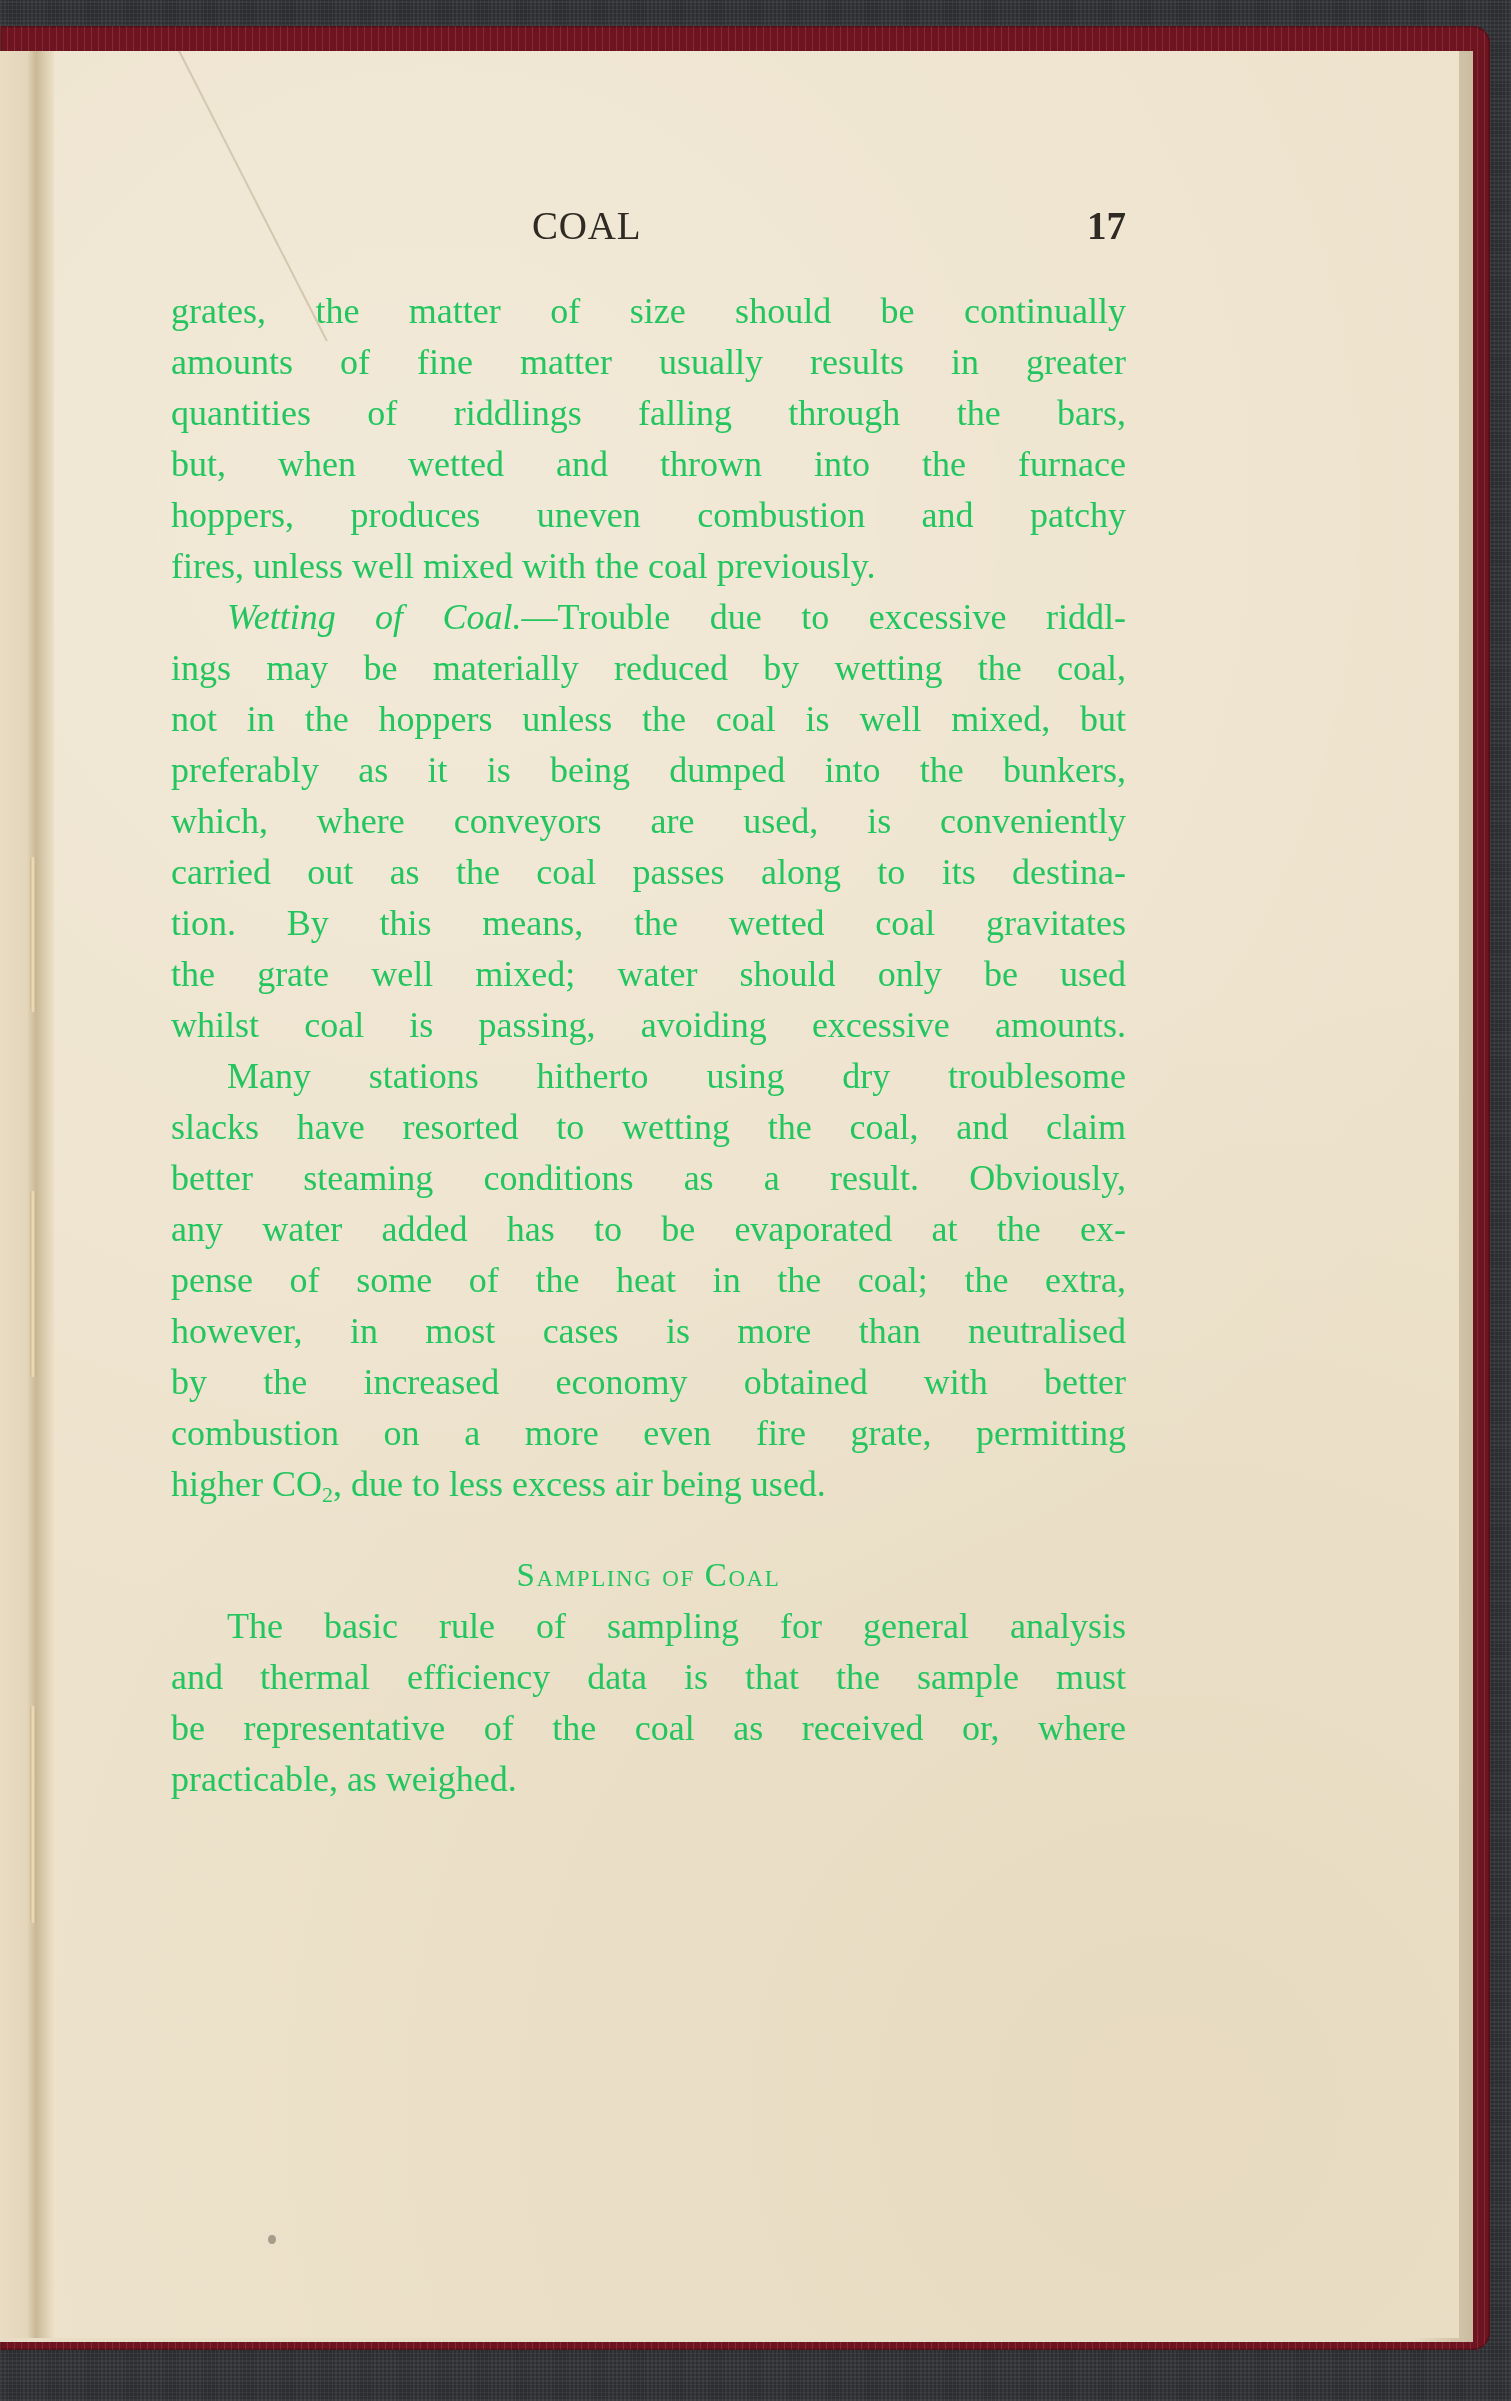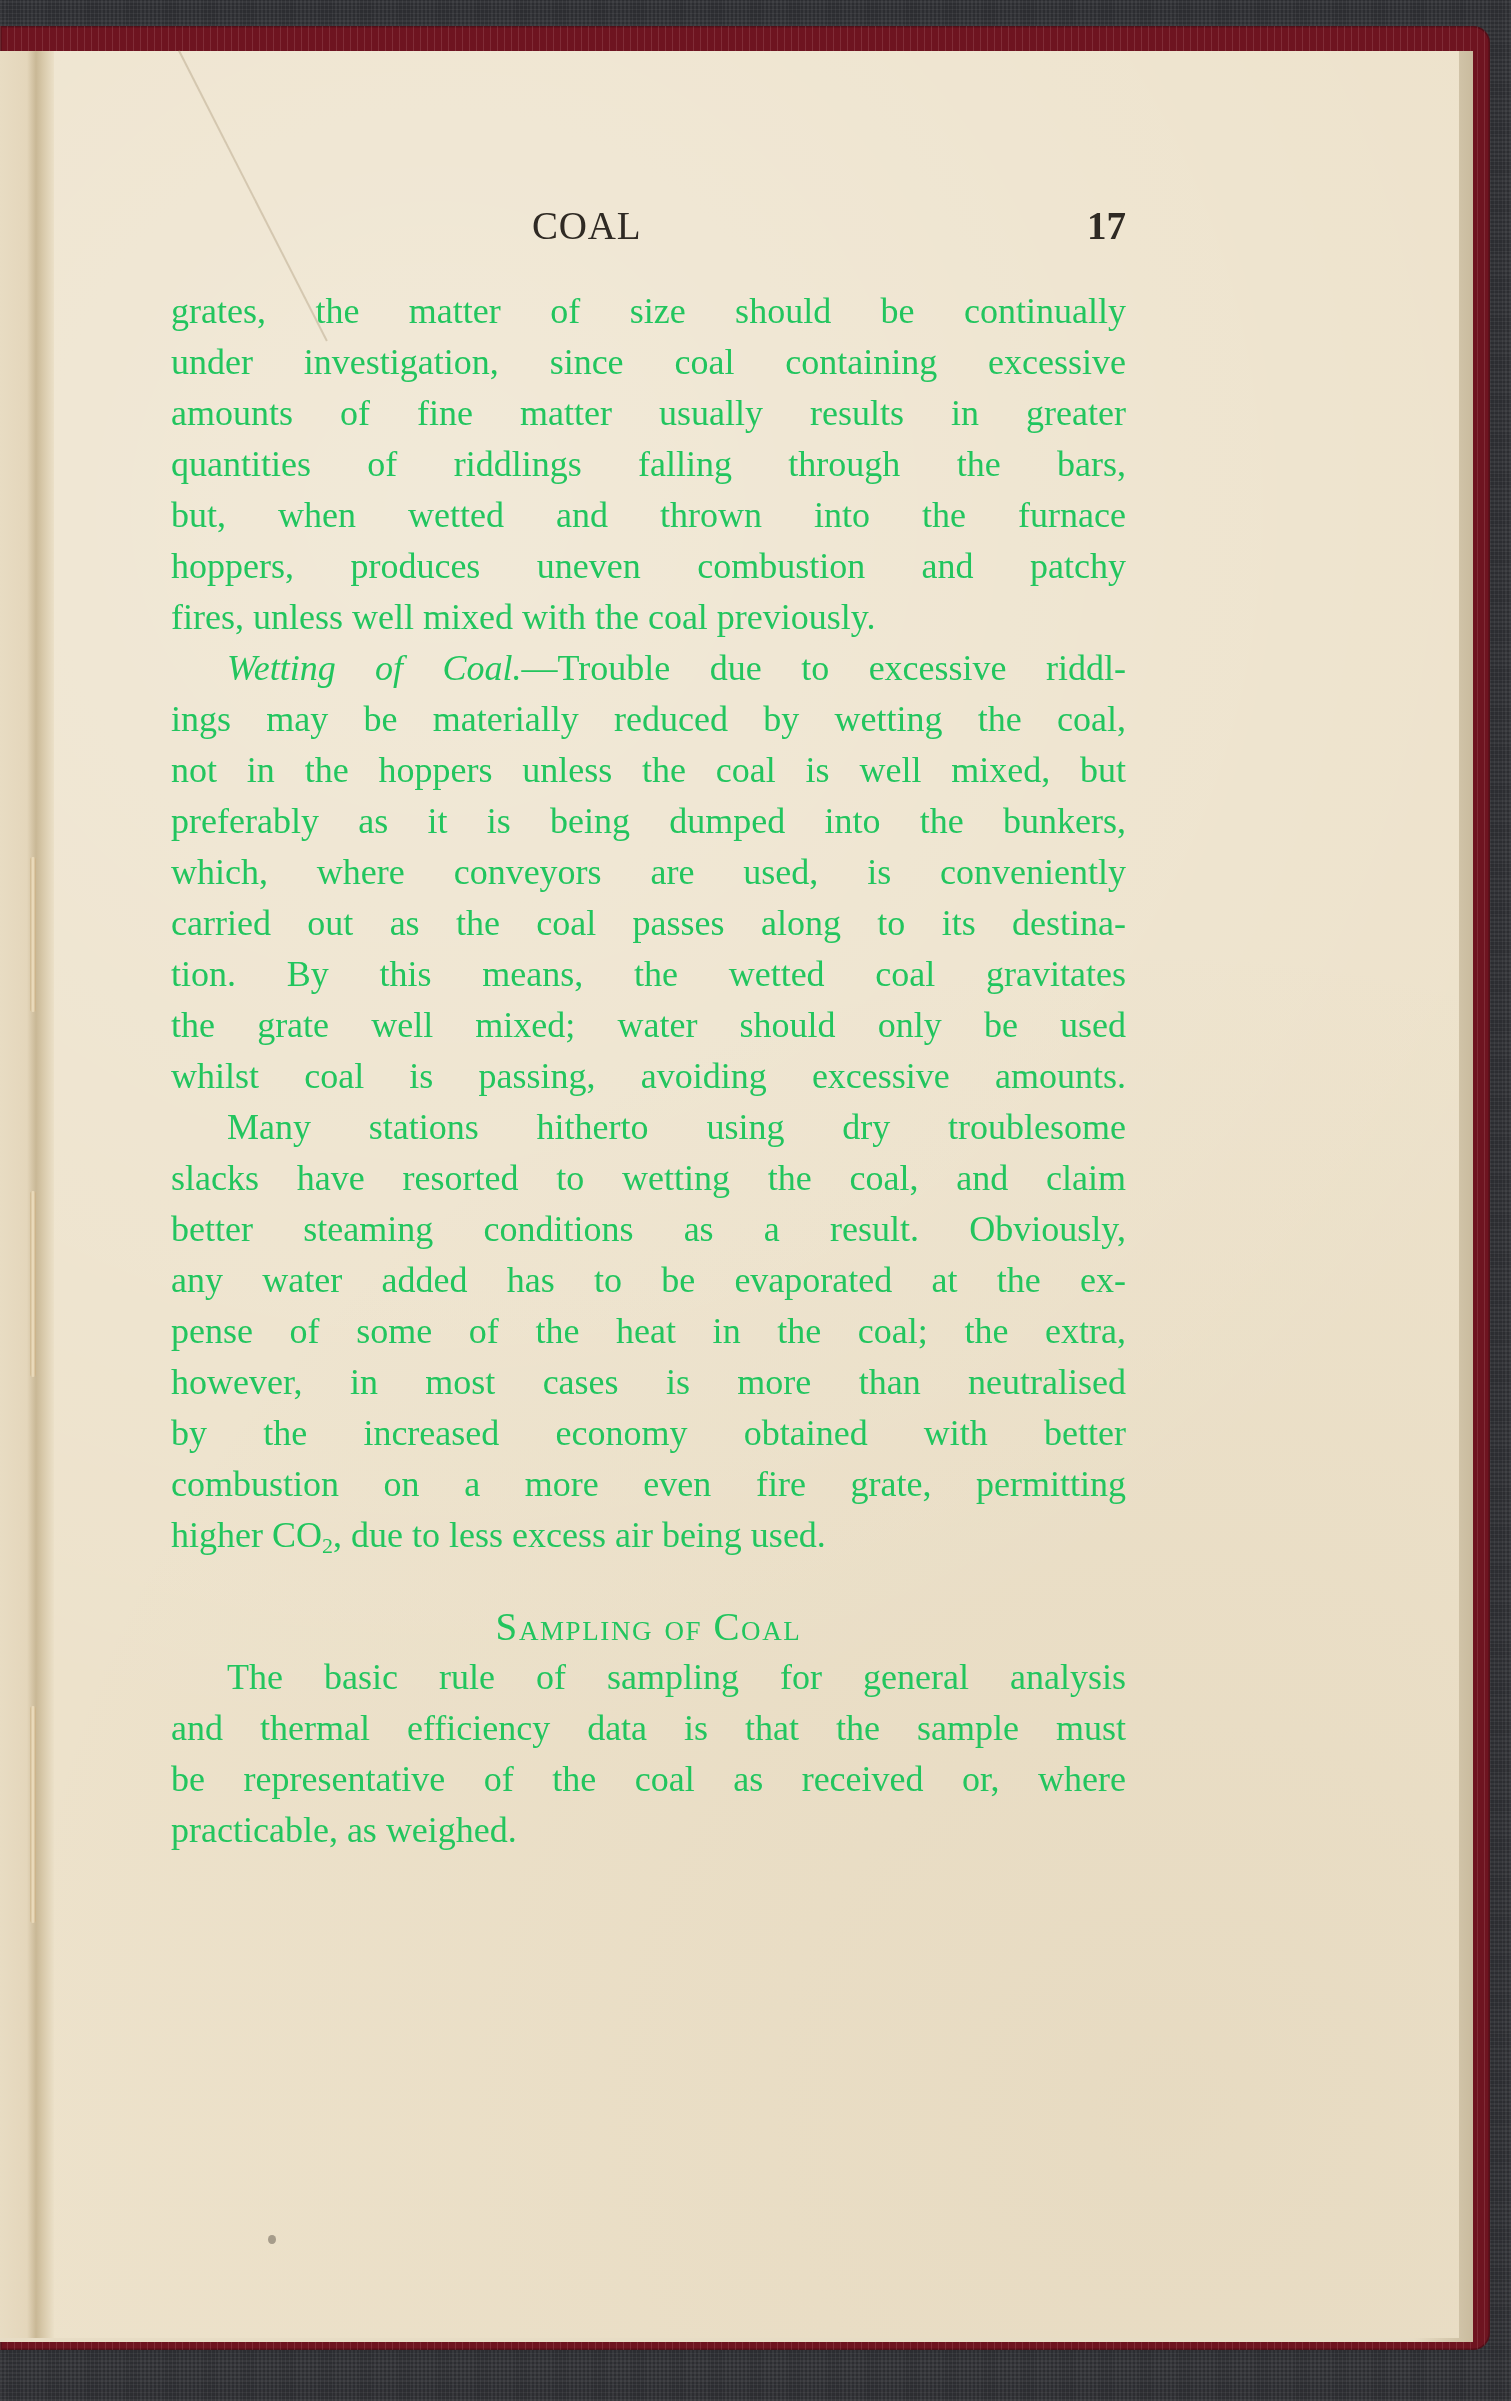--- a/index.html
+++ b/index.html
@@ -73,21 +73,21 @@
   .line {
     display: block; height: 51px; white-space: nowrap;
     text-align: justify; text-align-last: justify;
   }
   .line.last { text-align-last: left; }
   .line.indent { padding-left: 56px; }
   em { font-style: italic; }
   sub { font-size: 22px; line-height: 0; vertical-align: -6.2px; }
   .section-heading {
     display: block; height: 51px; margin-top: 40px;
-    text-align: center; font-size: 39px; letter-spacing: 1.6px;
+    text-align: center; font-size: 33px; letter-spacing: 1.6px;
     font-variant: small-caps;
   }
   .fleck {
     position: absolute; width: 7.8px; height: 9.3px; border-radius: 50%;
     background: #8f8576; opacity: 0.75;
   }
 </style>
 </head>
 <body>
 
@@ -107,21 +107,20 @@
 
 <div class="running-head">
   <span class="rh-title">COAL</span>
   <span class="rh-page">17</span>
 </div>
 
 <div class="text">
 
   <div>
     <span class="line">grates, the matter of size should be continually</span>
-    <span class="line">under investigation, since coal containing excessive</span>
     <span class="line">amounts of fine matter usually results in greater</span>
     <span class="line">quantities of riddlings falling through the bars,</span>
     <span class="line">but, when wetted and thrown into the furnace</span>
     <span class="line">hoppers, produces uneven combustion and patchy</span>
     <span class="line last">fires, unless well mixed with the coal previously.</span>
   </div>
 
   <div>
     <span class="line indent"><em>Wetting of Coal.</em><span>—Trouble due to excessive riddl-</span></span>
     <span class="line">ings may be materially reduced by wetting the coal,</span>

